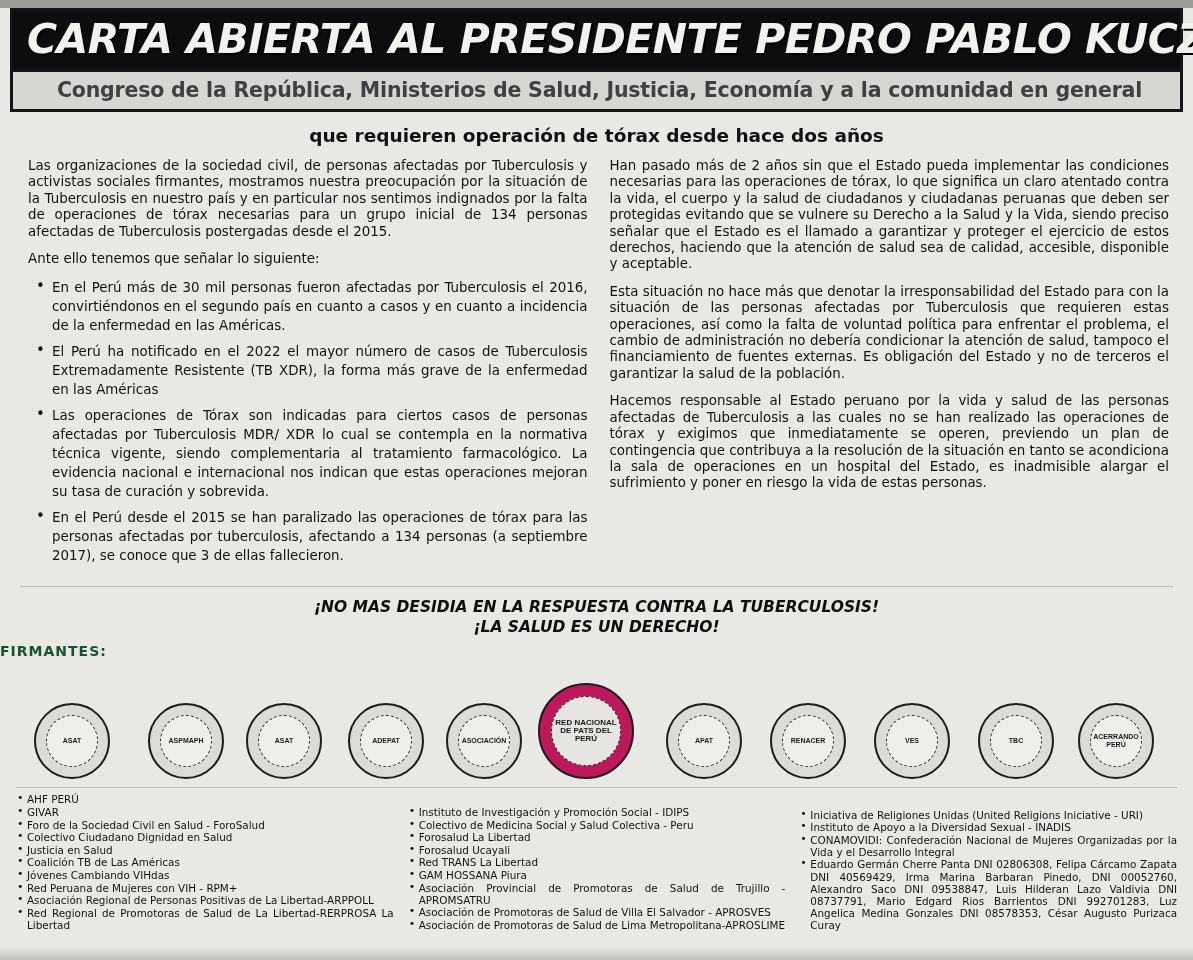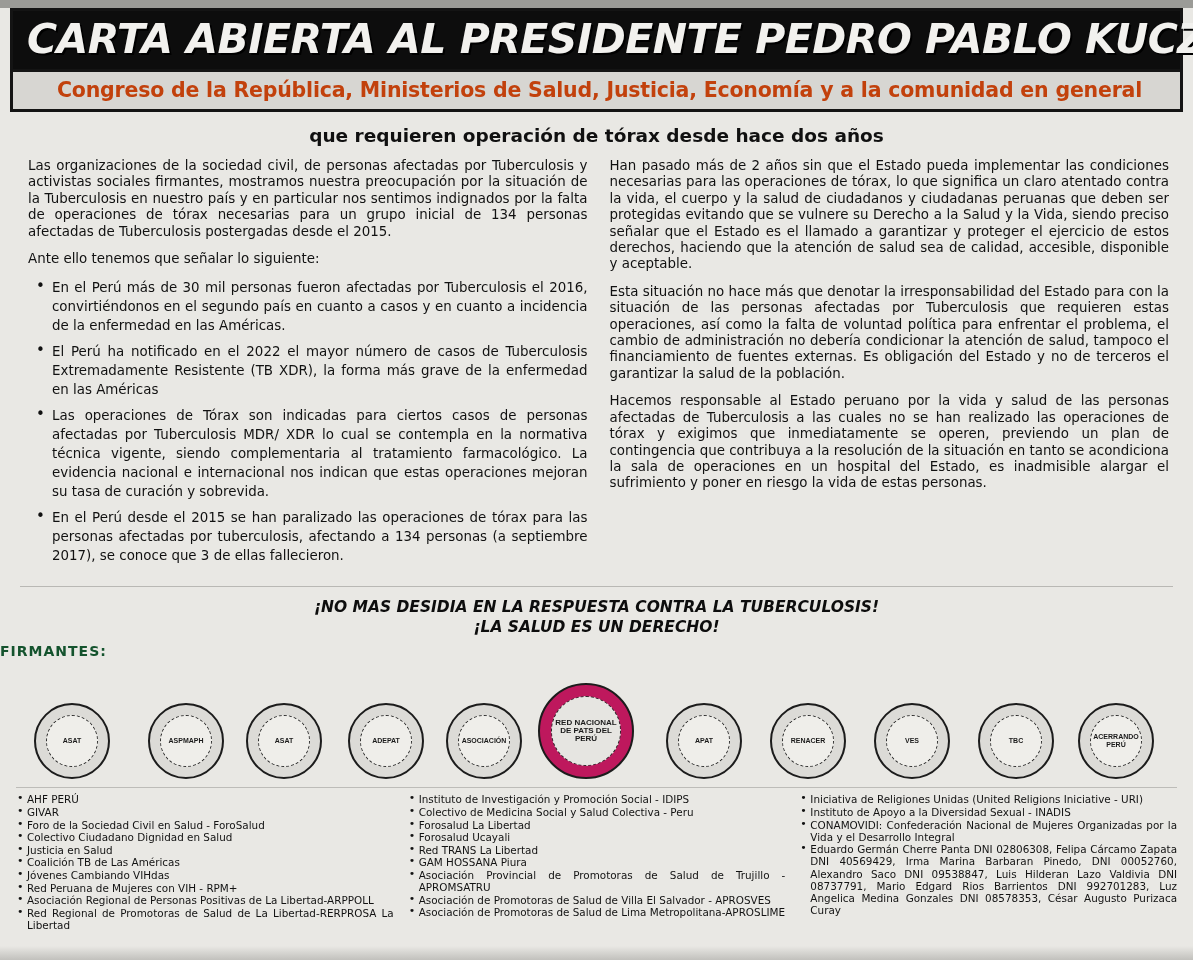--- a/index.html
+++ b/index.html
@@ -40,21 +40,21 @@
     border-left:3px solid #141414;
     border-right:3px solid #141414;
     border-bottom:3px solid #141414;
     padding:6px 8px 7px 14px;
     text-align:center;
   }
   .subhdr h2{
     margin:0;
     font-size:20.5px;
     font-weight:bold;
-    color:#c2410c;
+    color:#404040;
     font-family:"DejaVu Sans", sans-serif;
     letter-spacing:-0.2px;
     white-space:nowrap;
   }
   
   .lead{
     margin:12px 60px 10px 60px;
     text-align:center;
     font-weight:bold;
     font-size:18.5px;
@@ -159,20 +159,21 @@
   }
   .logo.big .disc{width:96px;height:96px;background:#be185d;}
   .logo.big .disc .inner{width:70px;height:70px;font-size:8px;background:#e6e5e1;}
   
   .siglists{
     display:flex;
     gap:14px;
     margin:6px 16px 0 16px;
     border-top:1px solid #bdbcb8;
     padding-top:5px;
+    align-items:flex-end;
   }
   .siglists .sc{flex:1;}
   .siglists ul{
     margin:0;padding:0;list-style:none;
   }
   .siglists li{
     position:relative;
     padding-left:11px;
     font-size:10.4px;
     line-height:12.1px;

